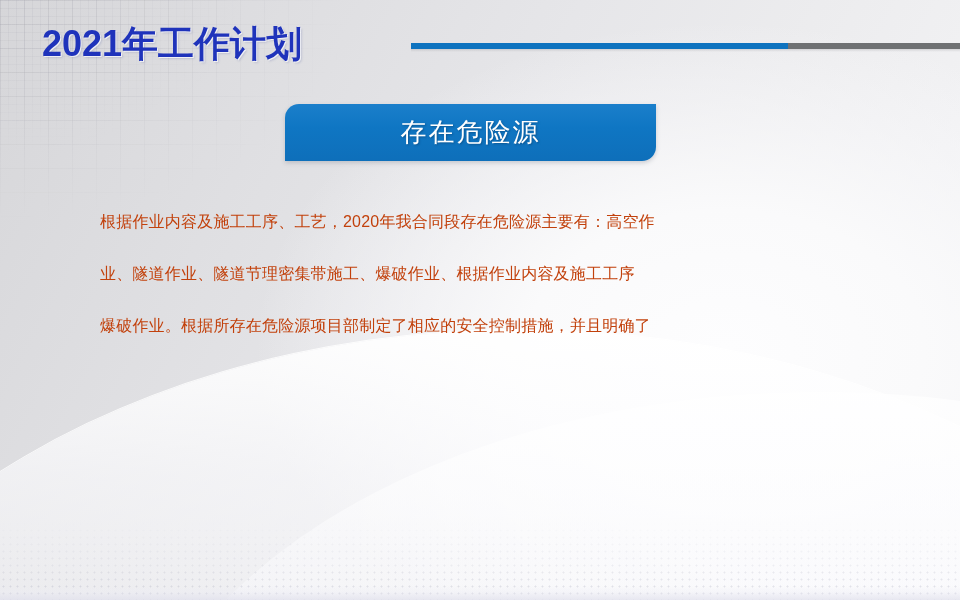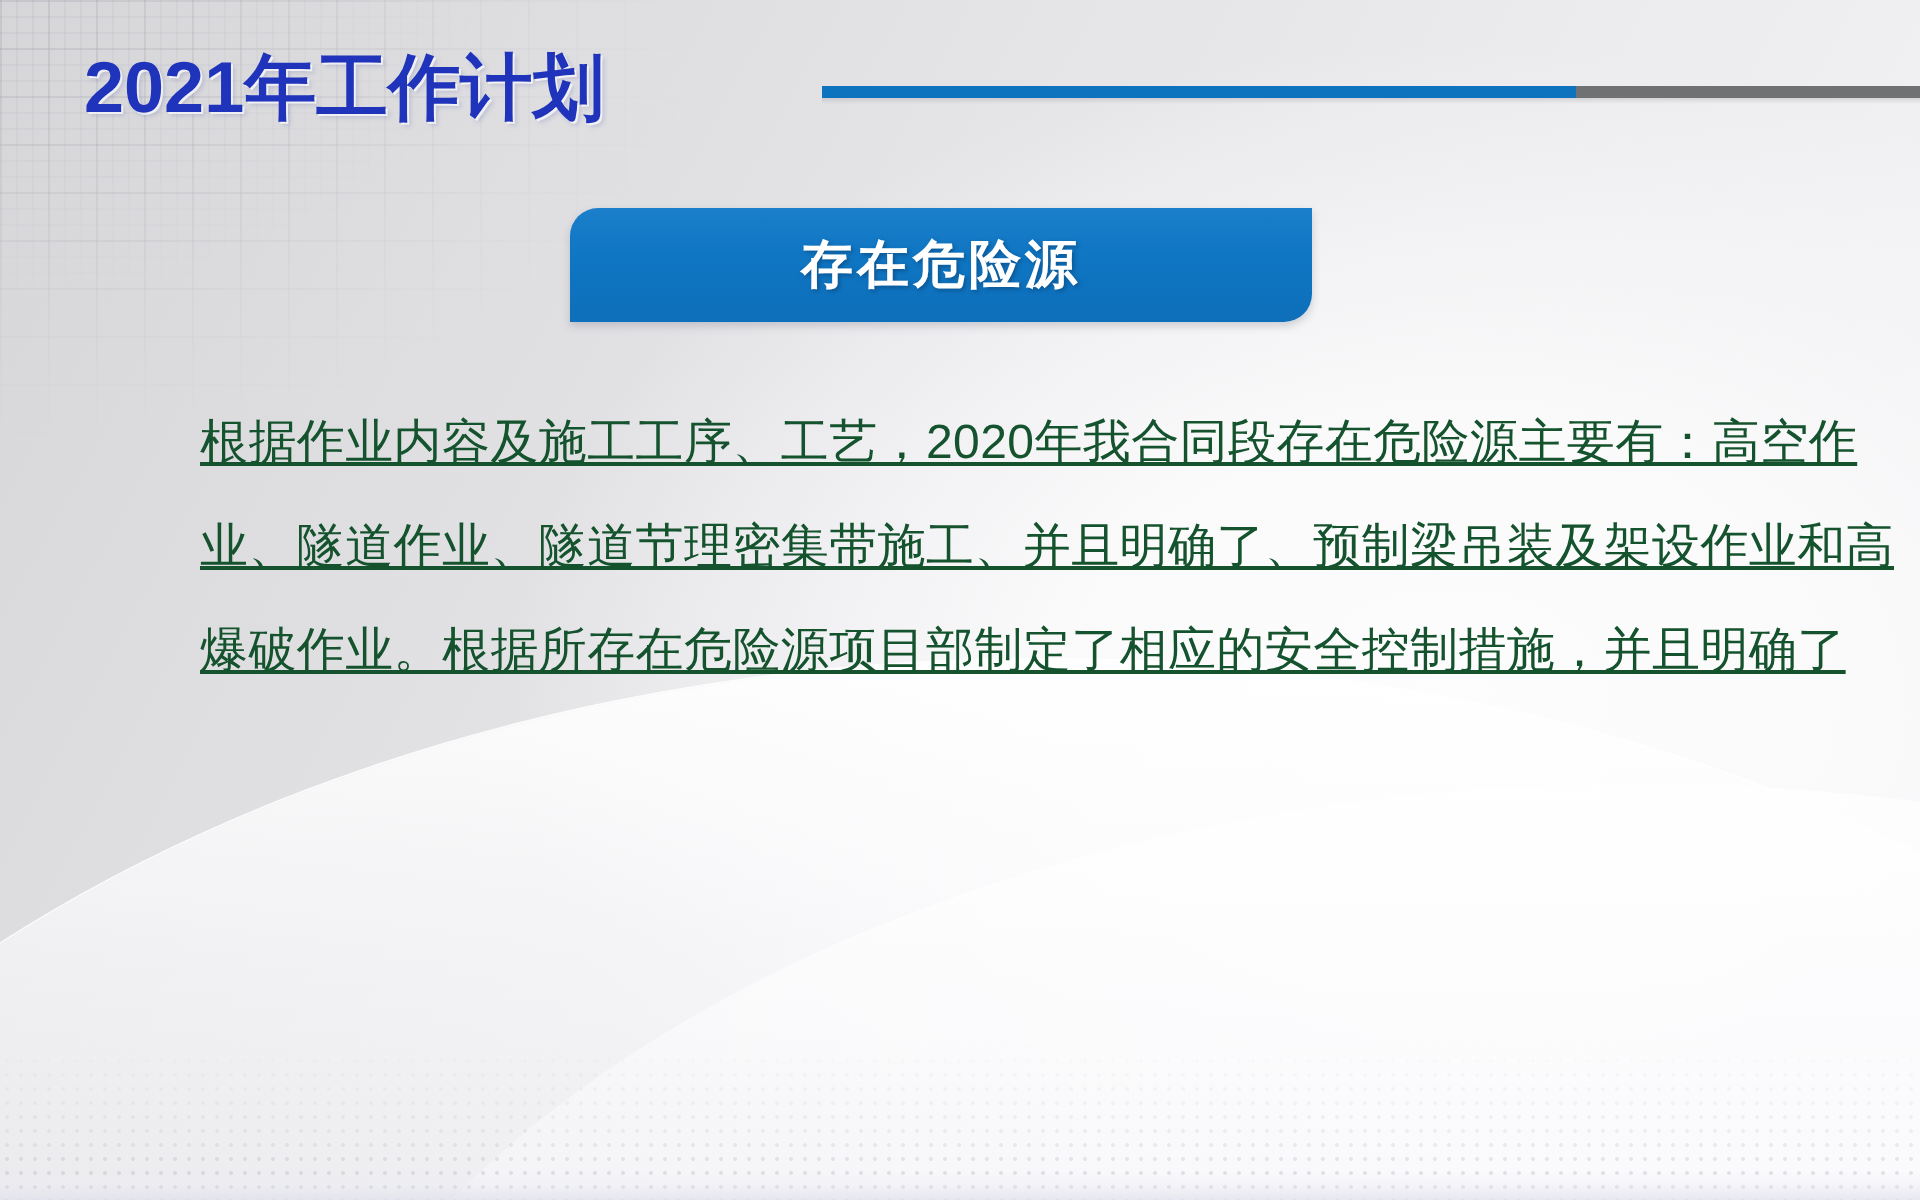--- a/index.html
+++ b/index.html
@@ -146,40 +146,39 @@
     background: linear-gradient(180deg, #1b7fcb 0%, #0f76c3 42%, #0e6fba 100%);
     border-radius: 14px 0 14px 0;
     box-shadow: 0 2px 4px rgba(110,115,130,0.30);
     display: flex;
     align-items: center;
     justify-content: center;
   }
   .section-banner-label {
     color: #ffffff;
     font-size: 26px;
-    font-weight: bold;
+    font-weight: normal;
     letter-spacing: 2px;
     text-shadow: 1px 1px 2px rgba(10,60,105,0.55);
   }
 
   
   .body-copy {
     position: absolute;
     left: 100px;
     top: 196px;
     width: 760px;
   }
   .body-line {
-    font-size: 24px;
-    color: #14532d;
+    font-size: 16px;
+    color: #c2410c;
     line-height: 52px;
     height: 52px;
     white-space: nowrap;
     letter-spacing: 0.2px;
-    text-decoration: underline;
   }
 </style>
 </head>
 <body>
 
 <div class="slide">
 
   <div class="bg-base"></div>
   <div class="bg-grid"></div>
   <div class="bg-grid-2"></div>
@@ -195,17 +194,17 @@
     <div class="seg-gray"></div>
     <div class="seg-shadow"></div>
   </div>
 
   <div class="section-banner">
     <span class="section-banner-label">存在危险源</span>
   </div>
 
   <div class="body-copy">
     <div class="body-line">根据作业内容及施工工序、工艺，2020年我合同段存在危险源主要有：高空作</div>
-    <div class="body-line">业、隧道作业、隧道节理密集带施工、并且明确了、预制梁吊装及架设作业和高</div>
+    <div class="body-line">业、隧道作业、隧道节理密集带施工、爆破作业、根据作业内容及施工工序</div>
     <div class="body-line">爆破作业。根据所存在危险源项目部制定了相应的安全控制措施，并且明确了</div>
   </div>
 
 </div>
 
 </body></html>

